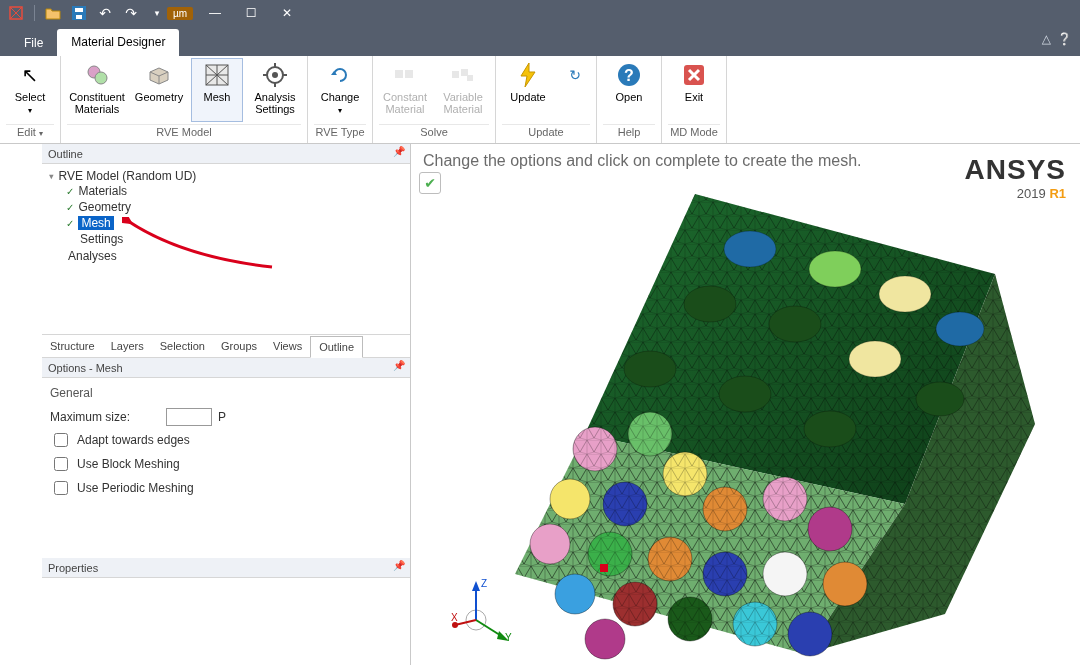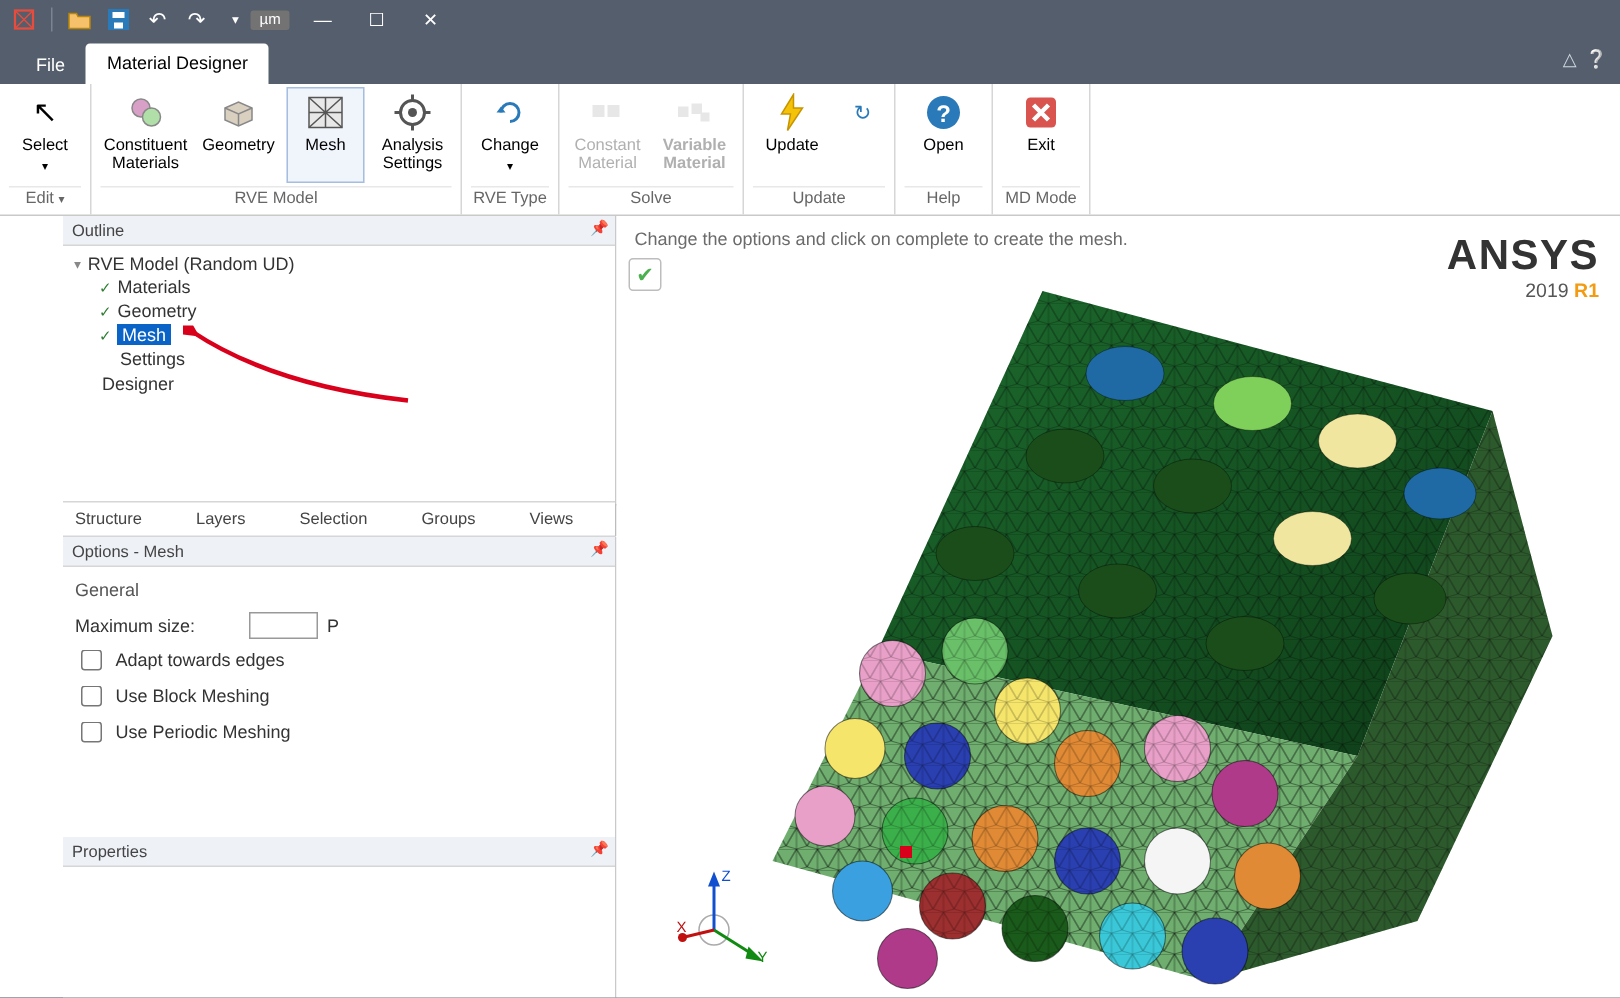--- a/index.html
+++ b/index.html
@@ -3,21 +3,21 @@
 <meta charset="utf-8">
 <style>
   * { box-sizing: border-box; font-family: "Segoe UI", Tahoma, sans-serif; }
   html,body { margin:0; padding:0; width:1080px; height:665px; background:#555e6d; overflow:hidden; font-size:12px; color:#000; }
   .titlebar { height:26px; background:#555e6d; color:#fff; display:flex; align-items:center; padding:0 6px; }
   .titlebar .qat { display:flex; align-items:center; gap:6px; }
   .qat .qbtn { width:20px; height:20px; display:flex; align-items:center; justify-content:center; font-size:14px; color:#fff; }
   .qat .sep { width:1px; height:16px; background:#7b8493; margin:0 2px; }
   .titlebar .title { flex:1; text-align:center; font-size:12px; color:#e8e8e8; }
   .titlebar .right { display:flex; align-items:center; gap:8px; }
-  .badge-um { background:#737373; color:#fff; font-size:10px; padding:1px 6px; border-radius:2px; }
+  .badge-um { background:#a16207; color:#fff; font-size:10px; padding:1px 6px; border-radius:2px; }
   .winbtn { width:28px; height:20px; display:flex; align-items:center; justify-content:center; color:#fff; font-size:12px; }
   .tabstrip { height:30px; background:#555e6d; display:flex; align-items:flex-end; padding-left:10px; gap:0; position:relative; }
   .filetab { color:#fff; padding:6px 14px; font-size:12px; }
   .apptab { background:#fff; color:#000; padding:6px 14px 7px 14px; border-radius:3px 3px 0 0; font-size:12px; }
   .tabstrip .help { position:absolute; right:8px; top:6px; display:flex; gap:6px; color:#cfd6e0; font-size:12px; }
   .ribbon { height:88px; background:#fff; border-bottom:1px solid #c9c9c9; display:flex; }
   .group { display:flex; flex-direction:column; border-right:1px solid #d6d6d6; padding:2px 6px 0 6px; }
   .group .btns { display:flex; gap:6px; height:66px; align-items:flex-start; }
   .group .glabel { text-align:center; font-size:11px; color:#666; height:18px; line-height:14px; border-top:1px solid #e8e8e8; }
   .rbtn { display:flex; flex-direction:column; align-items:center; justify-content:flex-start; width:52px; height:64px; padding-top:2px; font-size:11px; text-align:center; line-height:12px; gap:2px; border:1px solid transparent; }
@@ -30,31 +30,31 @@
   .leftpane { width:411px; display:flex; flex-direction:column; border-right:1px solid #c9c9c9;padding-left:42px; }
   .panel-hdr { height:20px; background:#eef1f6; border-bottom:1px solid #d6d6d6; font-size:11px; color:#444; padding:2px 6px; display:flex; align-items:center; position:relative; }
   .panel-hdr .pin { position:absolute; right:4px; top:2px; color:#888; font-size:10px; }
   .outline-body { flex: 0 0 170px; background:#fff; overflow:auto; padding:4px 4px; position:relative; }
   .tree ul { list-style:none; margin:0; padding-left:16px; }
   .tree li { padding:1px 0; font-size:12px; color:#333; white-space:nowrap; }
   .tree .root::before { content:"▸"; color:#888; margin-right:4px; font-size:9px; display:inline-block; transform:rotate(90deg); }
   .tree .chk::before { content:"✓"; color:#2e7d32; font-size:10px; margin-right:4px; }
   .tree .sel { background:#0a64c8; color:#fff; padding:0 3px; }
   .arrow { position:absolute; left:80px; top:53px; pointer-events:none; }
-  .subtabs { height:24px; border-top:1px solid #d6d6d6; border-bottom:1px solid #d6d6d6; display:flex; align-items:center; font-size:11px; color:#444;gap:20px; }
+  .subtabs { height:24px; border-top:1px solid #d6d6d6; border-bottom:1px solid #d6d6d6; display:flex; align-items:center; font-size:11px; color:#444; }
   .subtabs span { padding:4px 8px; }
   .subtabs .active { border:1px solid #bcbcbc; border-bottom:1px solid #fff; background:#fff; position:relative; top:1px; }
   .options-body { flex: 0 0 180px; background:#fff; padding:6px 8px; font-size:12px; color:#333; }
   .options-body h4 { margin:2px 0 8px 0; font-size:12px; font-weight:normal; color:#555; }
   .optrow { display:flex; align-items:center; gap:6px; margin:4px 0; }
   .optrow input[type=text] { width:46px; height:18px; border:1px solid #999; font-size:11px; padding:0 2px; }
   .optrow input[type=checkbox] { width:14px; height:14px; accent-color:#0a64c8; }
   .properties-body { flex:1; background:#fff; }
   .viewport { flex:1; position:relative; background:#fff; }
-  .viewport .hint { position:absolute; left:12px; top:8px; font-size:12px; color:#6b6b6b; }
+  .viewport .hint { position:absolute; left:12px; top:8px; font-size:16px; color:#6b6b6b; }
   .viewport .okbox { position:absolute; left:8px; top:28px; width:22px; height:22px; border:1px solid #bdbdbd; border-radius:3px; display:flex; align-items:center; justify-content:center; color:#4caf50; font-size:14px; }
   .viewport .brand { position:absolute; right:14px; top:10px; text-align:right; color:#333; }
   .viewport .brand .b1 { font-weight:700; font-size:28px; letter-spacing:1px; color:#333; }
   .viewport .brand .b2 { font-size:13px; color:#555; }
   .viewport .brand .b2 b { color:#f39c12;margin-top:29px; }
   .axis { position:absolute; left:40px; bottom:20px; width:70px; height:70px; }
   svg { display:block; }
 </style>
 </head>
 <body>
@@ -193,21 +193,21 @@
 Material</span>
       </div>
       <div class="rbtn disabled">
         <div class="ricon">
             <svg width="26" height="20" opacity="0.35">
               <rect x="2" y="6" width="7" height="7" fill="#bbb"></rect>
               <rect x="11" y="4" width="7" height="7" fill="#bbb"></rect>
               <rect x="17" y="10" width="6" height="6" fill="#bbb"></rect>
             </svg>
           </div>
-        <span style="white-space:pre-line;font-weight:bold;">Variable
+        <span style="white-space:pre-line;">Variable
 Material</span>
       </div>
     </div>
     <div class="glabel">Solve</div>
   </div>
 
   <div class="group">
     <div class="btns">
       <div class="rbtn">
         <div class="ricon">
@@ -266,21 +266,21 @@
       <div class="tree">
         <ul style="padding-left:4px;">
           <li class="root"><span>RVE Model (Random UD)</span>
             <ul>
               <li class="chk"><span>Materials</span></li>
               <li class="chk"><span>Geometry</span></li>
               <li class="chk"><span class="sel">Mesh</span></li>
               <li style="padding-left:14px;"><span>Settings</span></li>
             </ul>
           </li>
-          <li style="padding-left:18px;"><span>Designer</span></li>
+          <li style="padding-left:18px;"><span>Analyses</span></li>
         </ul>
       </div>
       <svg class="arrow" width="160" height="60">
           <defs>
             <marker id="ah" markerWidth="8" markerHeight="8" refX="2" refY="4" orient="auto">
               <path d="M8 0 L0 4 L8 8 Z" fill="#d9001b"></path>
             </marker>
           </defs>
           <path d="M150 50 Q60 40 6 4" stroke="#d9001b" stroke-width="3" fill="none" marker-end="url(#ah)"></path>
         </svg>

